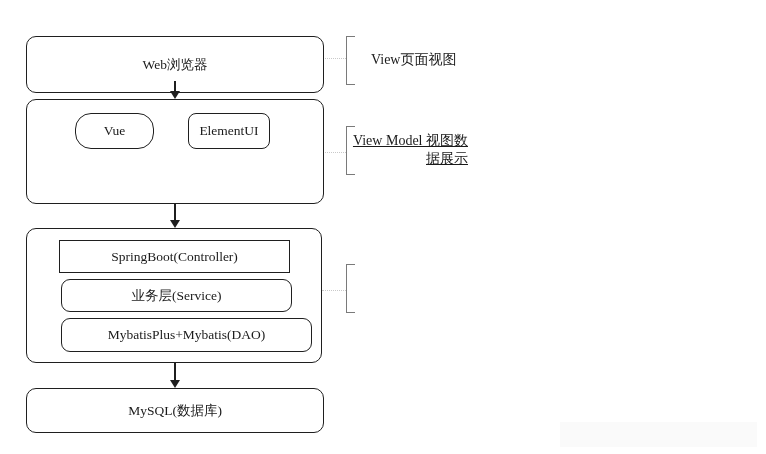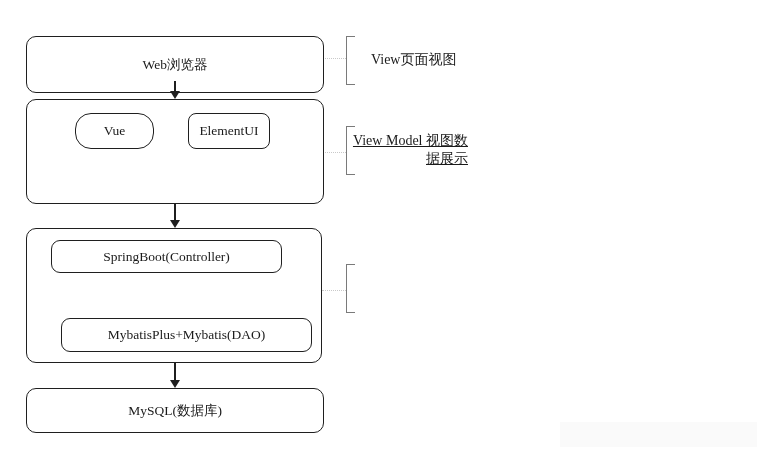--- a/index.html
+++ b/index.html
@@ -34,21 +34,21 @@
   
   .box-web     {left:26px; top:36px;  width:298px; height:57px;}
   .box-vm      {left:26px; top:99px;  width:298px; height:105px;}
   .box-model   {left:26px; top:228px; width:296px; height:135px;}
   .box-mysql   {left:26px; top:388px; width:298px; height:45px;}
   
   .box-vue     {left:48px;  top:13px; width:79px;  height:36px; border-radius:16px;}
   .box-elem    {left:161px; top:13px; width:82px;  height:36px; border-radius:8px;}
   .box-axios   {left:34px;  top:52px; width:231px; height:40px; border-radius:9px;}
   
-  .box-spring  {left:24px; top:11px; width:231px; height:33px; border-radius:9px;}
+  .box-spring  {left:32px; top:11px; width:231px; height:33px; border-radius:0;}
   .box-service {left:34px; top:50px; width:231px; height:33px; border-radius:9px;}
   .box-mybatis {left:34px; top:89px; width:251px; height:34px; border-radius:9px;}
   
   .arrow{
     position:absolute;left:169px;width:12px;
     display:flex;flex-direction:column;align-items:center;
   }
   .arrow .shaft{width:2px;background:var(--line);flex:1;}
   .arrow .head{
     width:0;height:0;
@@ -123,20 +123,23 @@
 
   <div class="arrow arrow-2">
     <div class="shaft"></div>
     <div class="head"></div>
   </div>
 
   <div class="node box-model">
     <div class="node box-spring">
       <span class="inner-label">SpringBoot(Controller)</span>
     </div>
+    <div class="node box-service">
+      <span class="inner-label">业务层(Service)</span>
+    </div>
     <div class="node box-mybatis">
       <span class="inner-label">MybatisPlus+Mybatis(DAO)</span>
     </div>
   </div>
 
   <div class="arrow arrow-3">
     <div class="shaft"></div>
     <div class="head"></div>
   </div>
 

